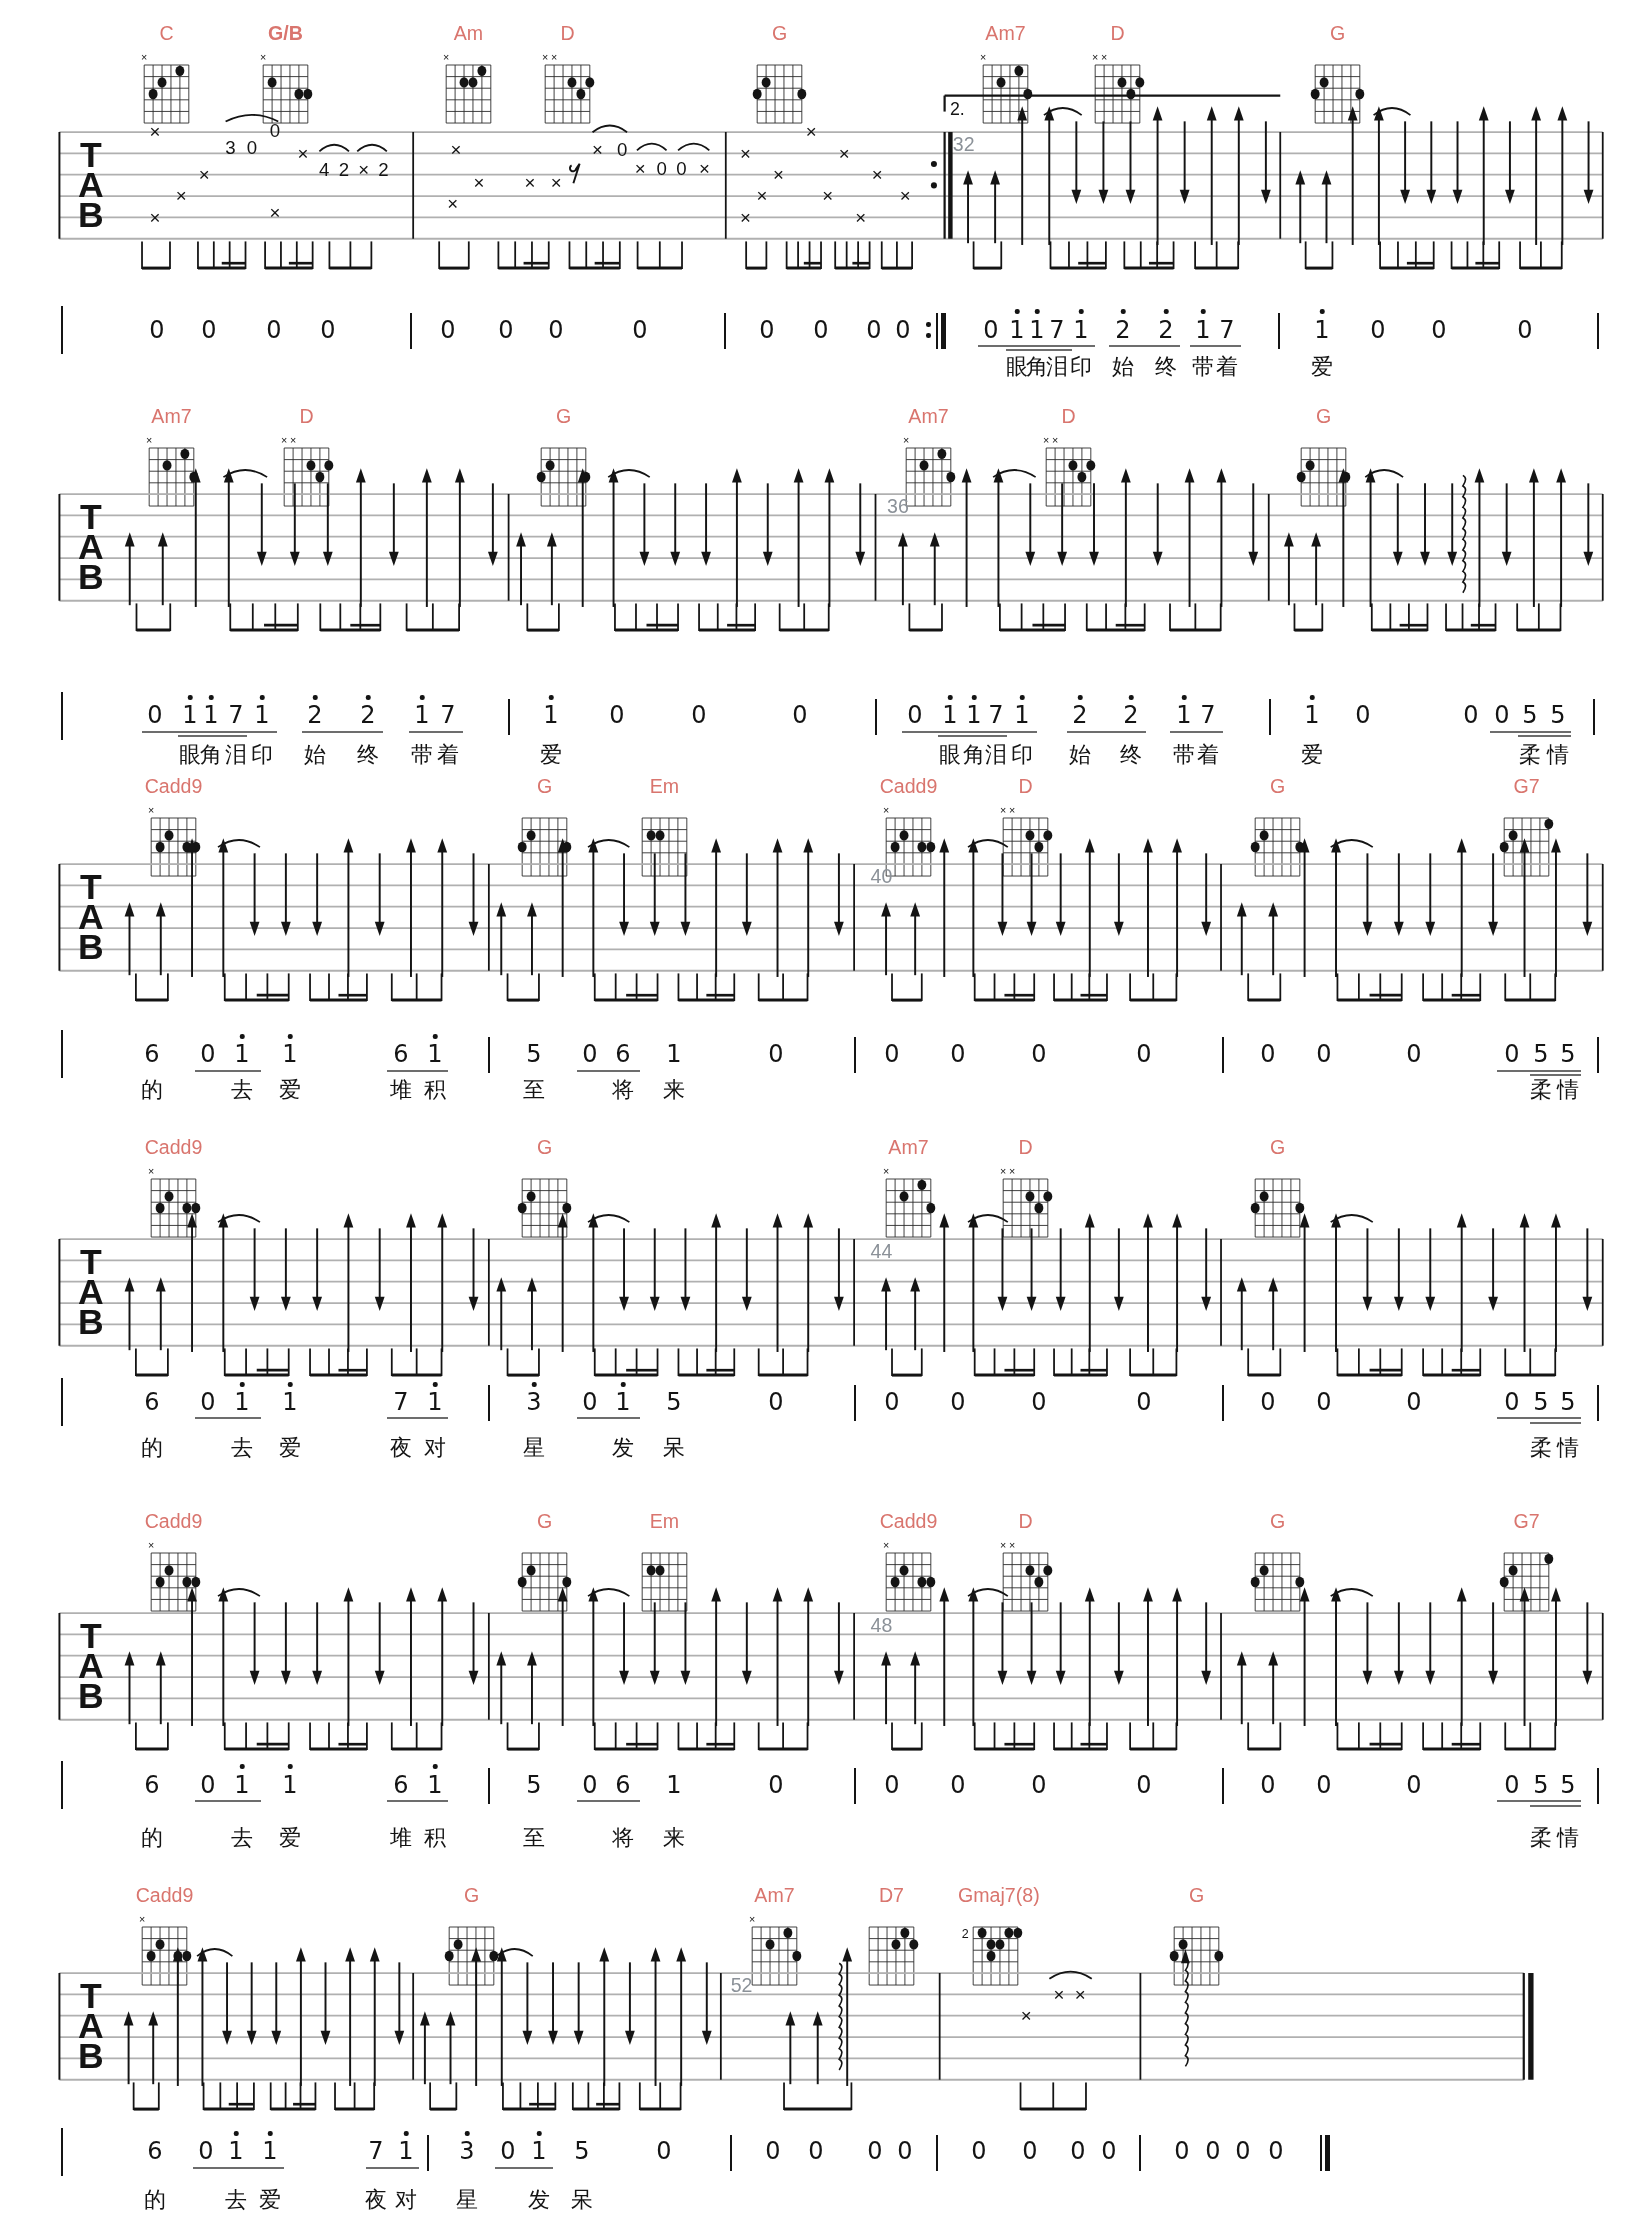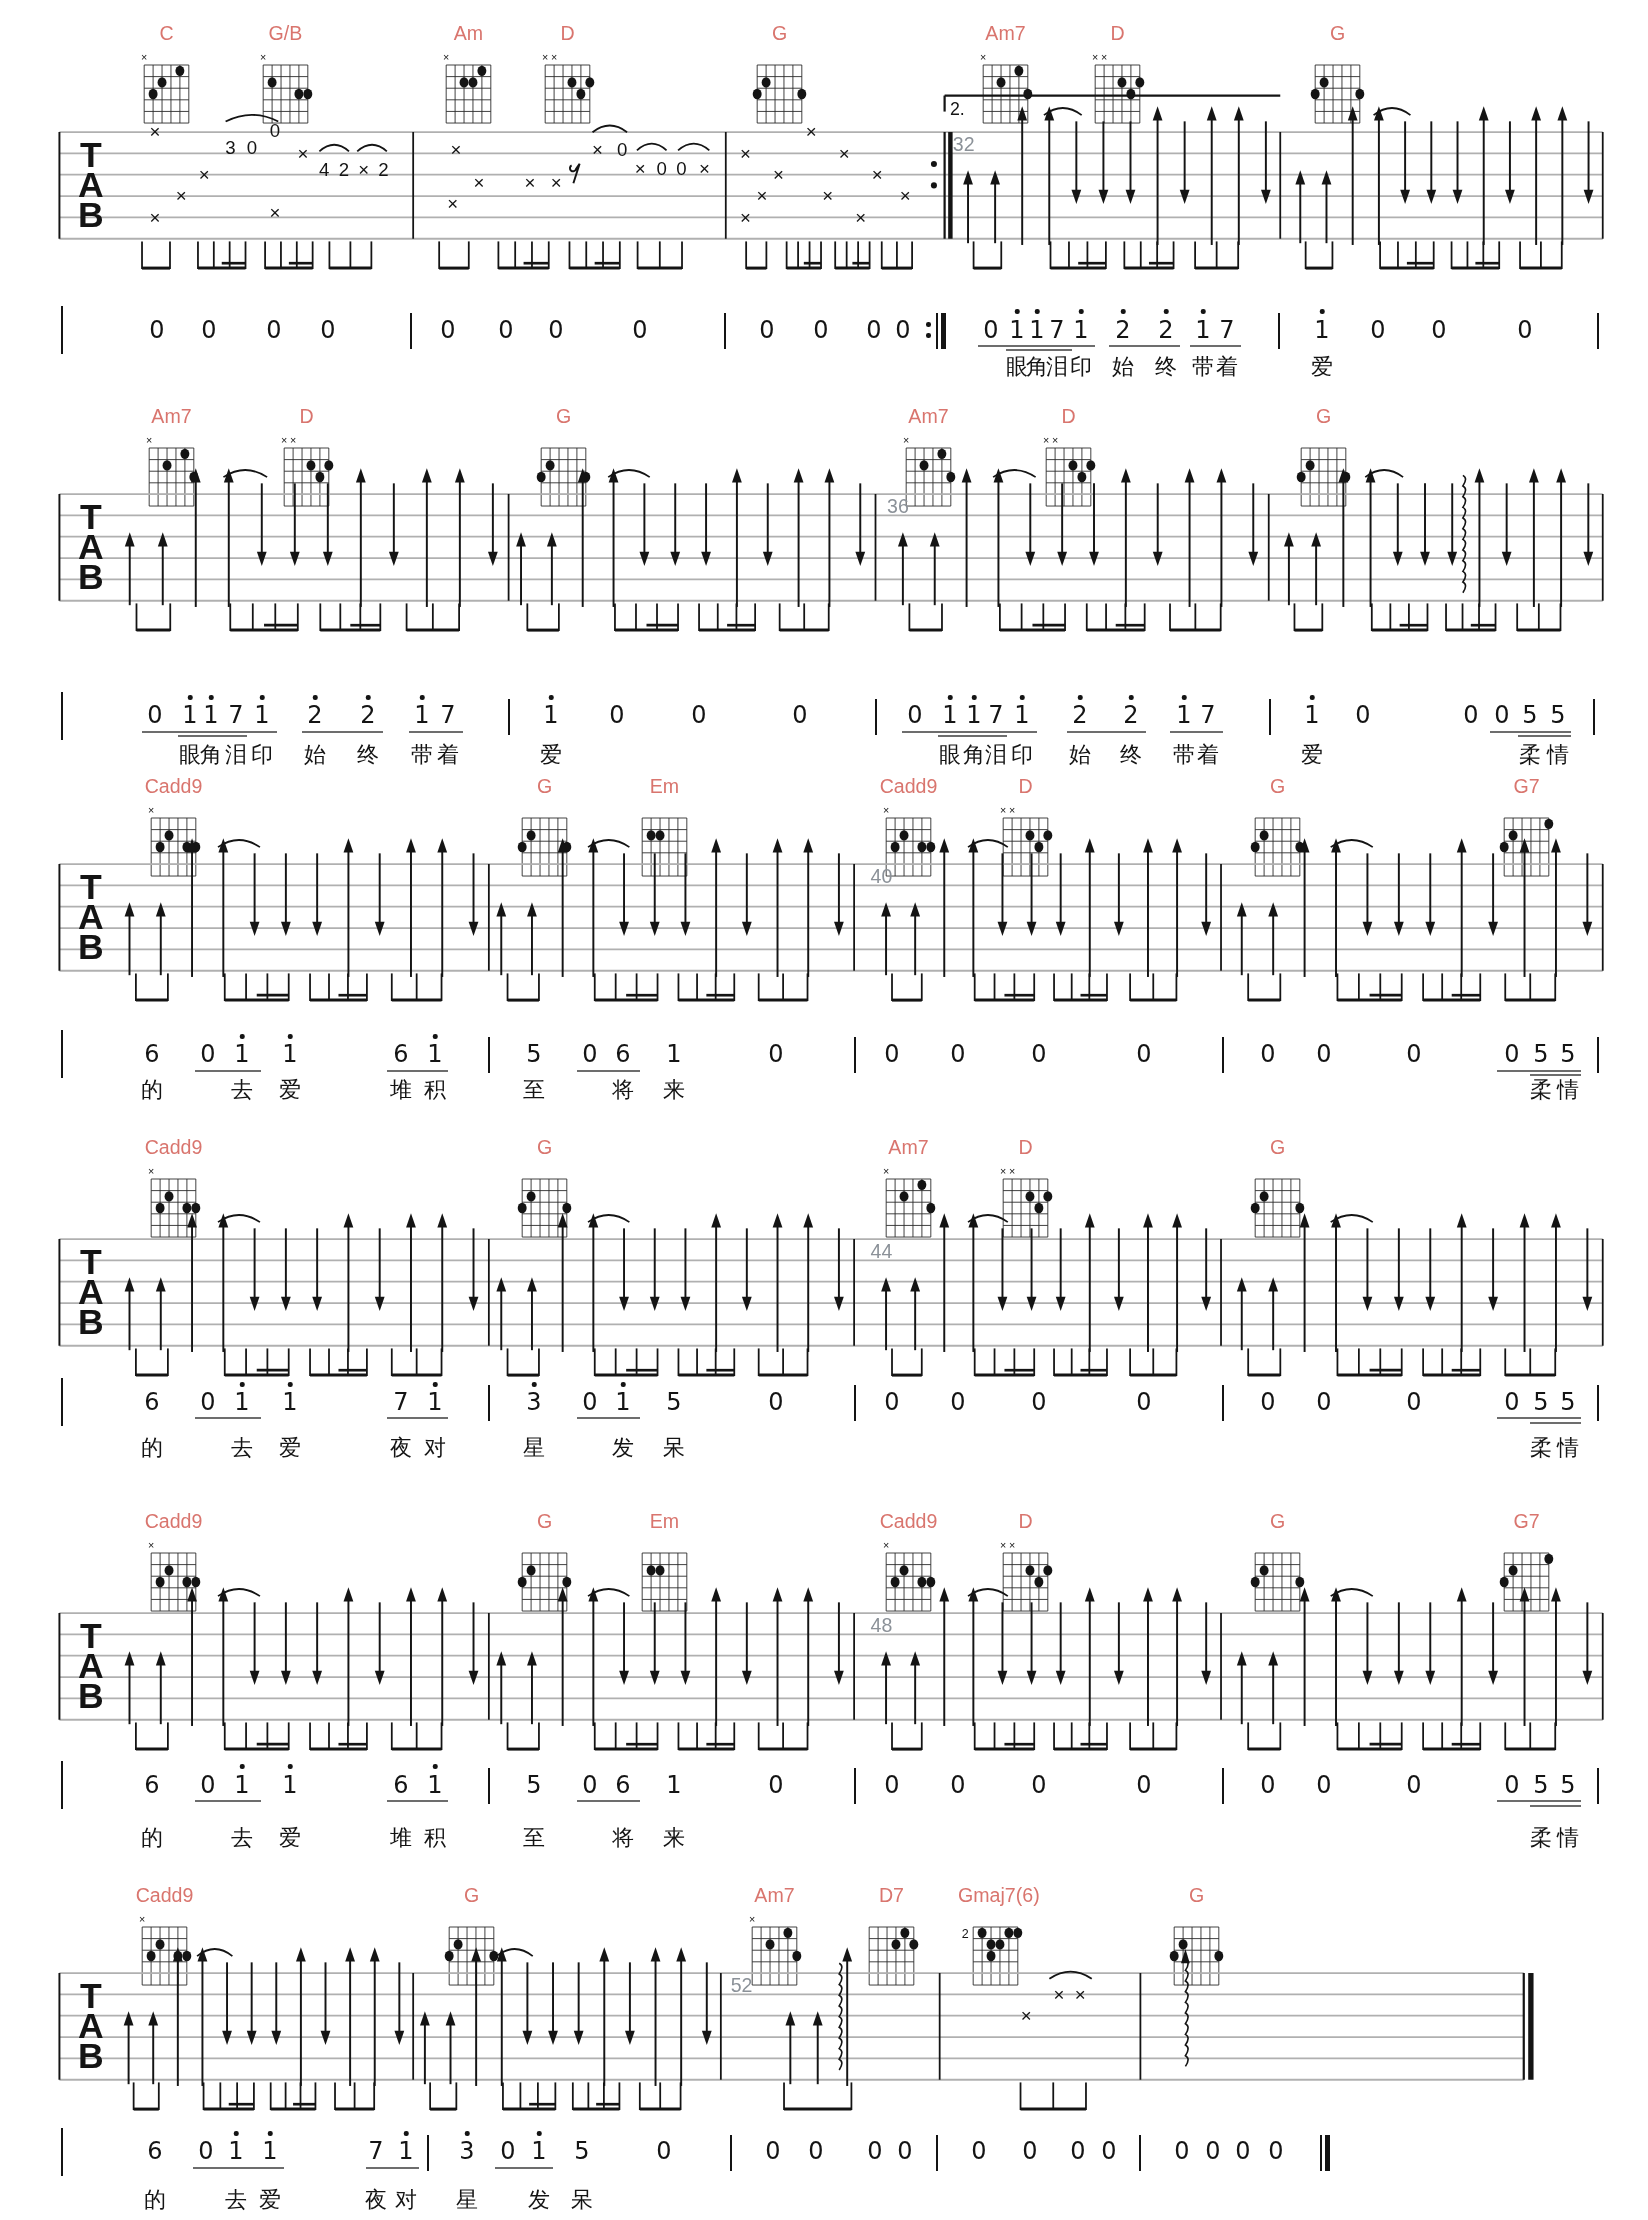--- a/index.html
+++ b/index.html
@@ -39,21 +39,21 @@
           <line x1="17" y1="59" x2="67" y2="59" stroke="#2b2b2b" stroke-width="1"></line>
           <line x1="17" y1="72" x2="67" y2="72" stroke="#2b2b2b" stroke-width="1"></line>
           <line x1="17" y1="85" x2="67" y2="85" stroke="#2b2b2b" stroke-width="1"></line>
           <text x="17" y="15" text-anchor="middle" font-size="12" fill="#141414">×</text>
           <ellipse cx="57" cy="26.5" rx="5" ry="5.8" fill="#141414"></ellipse>
           <ellipse cx="37" cy="39.5" rx="5" ry="5.8" fill="#141414"></ellipse>
           <ellipse cx="27" cy="52.5" rx="5" ry="5.8" fill="#141414"></ellipse>
         </svg>
       </div>
       <div class="chord" style="left: 248px; top: 5.3px;">
-        <div class="cname" style="color: rgb(217, 117, 110);">G/B</div>
+        <div class="cname" style="color: rgb(217, 117, 110); font-weight: bold;">G/B</div>
         <svg width="75" height="86" viewBox="0 0 84 96">
           <line x1="17" y1="20" x2="17" y2="85" stroke="#2b2b2b" stroke-width="1"></line>
           <line x1="27" y1="20" x2="27" y2="85" stroke="#2b2b2b" stroke-width="1"></line>
           <line x1="37" y1="20" x2="37" y2="85" stroke="#2b2b2b" stroke-width="1"></line>
           <line x1="47" y1="20" x2="47" y2="85" stroke="#2b2b2b" stroke-width="1"></line>
           <line x1="57" y1="20" x2="57" y2="85" stroke="#2b2b2b" stroke-width="1"></line>
           <line x1="67" y1="20" x2="67" y2="85" stroke="#2b2b2b" stroke-width="1"></line>
           <line x1="17" y1="20" x2="67" y2="20" stroke="#2b2b2b" stroke-width="1"></line>
           <line x1="17" y1="33" x2="67" y2="33" stroke="#2b2b2b" stroke-width="1"></line>
           <line x1="17" y1="46" x2="67" y2="46" stroke="#2b2b2b" stroke-width="1"></line>
@@ -2092,21 +2092,21 @@
           <line x1="17" y1="46" x2="67" y2="46" stroke="#2b2b2b" stroke-width="1"></line>
           <line x1="17" y1="59" x2="67" y2="59" stroke="#2b2b2b" stroke-width="1"></line>
           <line x1="17" y1="72" x2="67" y2="72" stroke="#2b2b2b" stroke-width="1"></line>
           <line x1="17" y1="85" x2="67" y2="85" stroke="#2b2b2b" stroke-width="1"></line>
           <ellipse cx="57" cy="26.5" rx="5" ry="5.8" fill="#141414"></ellipse>
           <ellipse cx="47" cy="39.5" rx="5" ry="5.8" fill="#141414"></ellipse>
           <ellipse cx="67" cy="39.5" rx="5" ry="5.8" fill="#141414"></ellipse>
         </svg>
       </div>
       <div class="chord" style="left: 958px; top: 5.3px;">
-        <div class="cname" style="color: rgb(217, 117, 110);">Gmaj7(6)</div>
+        <div class="cname" style="color: rgb(217, 117, 110);">Gmaj7(8)</div>
         <svg width="75" height="86" viewBox="0 0 84 96">
           <line x1="17" y1="20" x2="17" y2="85" stroke="#2b2b2b" stroke-width="1"></line>
           <line x1="27" y1="20" x2="27" y2="85" stroke="#2b2b2b" stroke-width="1"></line>
           <line x1="37" y1="20" x2="37" y2="85" stroke="#2b2b2b" stroke-width="1"></line>
           <line x1="47" y1="20" x2="47" y2="85" stroke="#2b2b2b" stroke-width="1"></line>
           <line x1="57" y1="20" x2="57" y2="85" stroke="#2b2b2b" stroke-width="1"></line>
           <line x1="67" y1="20" x2="67" y2="85" stroke="#2b2b2b" stroke-width="1"></line>
           <line x1="17" y1="20" x2="67" y2="20" stroke="#2b2b2b" stroke-width="1"></line>
           <line x1="17" y1="33" x2="67" y2="33" stroke="#2b2b2b" stroke-width="1"></line>
           <line x1="17" y1="46" x2="67" y2="46" stroke="#2b2b2b" stroke-width="1"></line>

